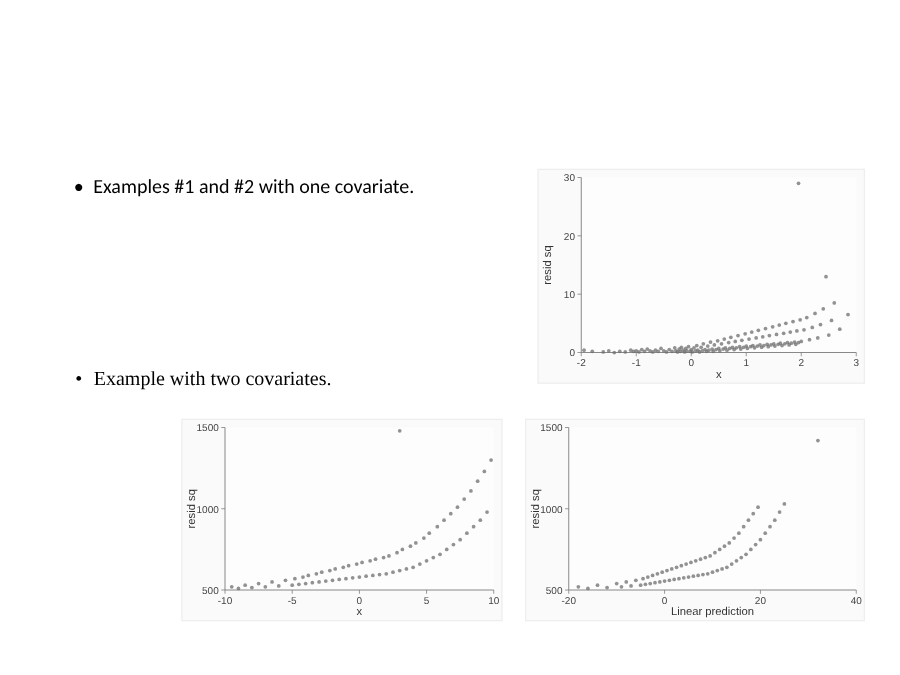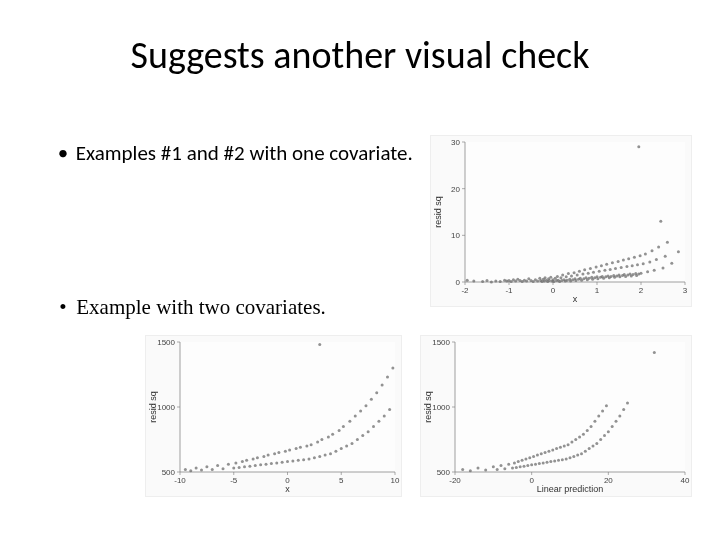--- a/index.html
+++ b/index.html
@@ -23,21 +23,21 @@
     top: 32px;
     left: 0;
     width: 720px;
     text-align: center;
     font-size: 38px;
     font-weight: 400;
     letter-spacing: 0px;
   }
   .bullet {
     position: absolute;
-    font-size: 21px;
+    font-size: 16px;
   }
   .bullet .dot {
     display: inline-block;
     width: 16px;
     text-align: center;
   }
   .chart {
     position: absolute;
     background: #fafafa;
     border: 1px solid #eee;
@@ -48,21 +48,20 @@
   .tick-line { stroke: #777; stroke-width: 0.6; }
   .pt { fill: #6e6e6e; fill-opacity: 0.75; }
   .axis-title { font-size: 9px; fill: #333; font-family: Arial, sans-serif; }
   .axis-title-v { font-size: 9px; fill: #333; font-family: Arial, sans-serif; }
 </style>
 </head>
 <body>
 
 <div class="slide">
 
-  <div class="title">Suggests another visual check</div>
 
   <div class="bullet" style="top:140px; left:55px;">
     <span class="dot">•</span>
     <span>Examples #1 and #2 with one covariate.</span>
   </div>
 
   <div class="bullet" style="top:295px; left:55px;font-family:Liberation Serif, serif;">
     <span class="dot">•</span>
     <span>Example with two covariates.</span>
   </div>

